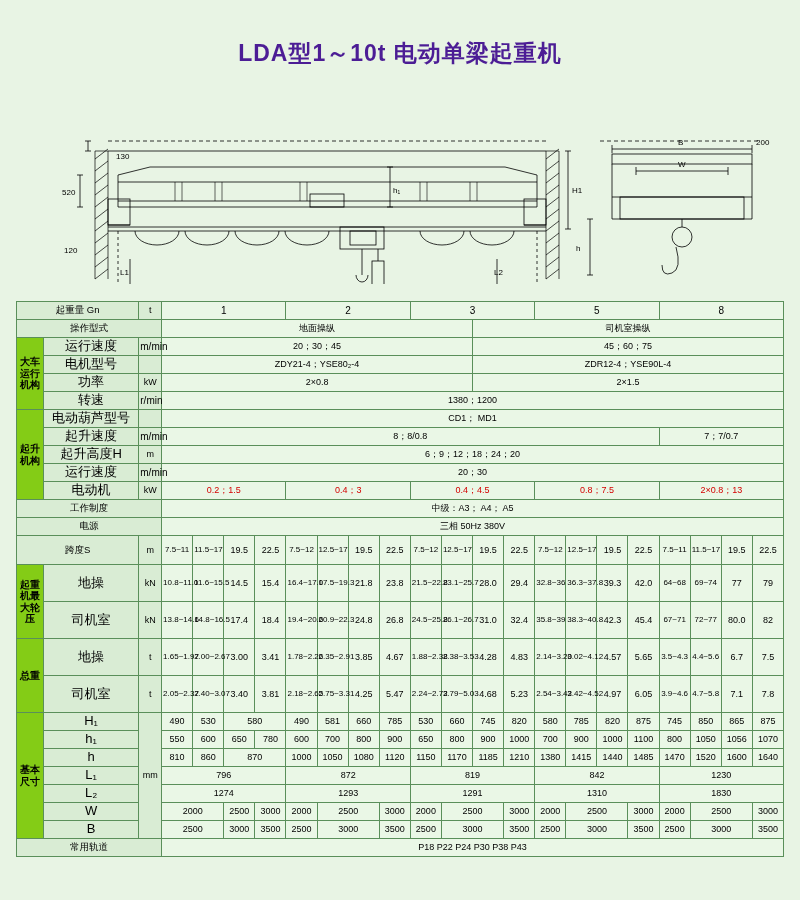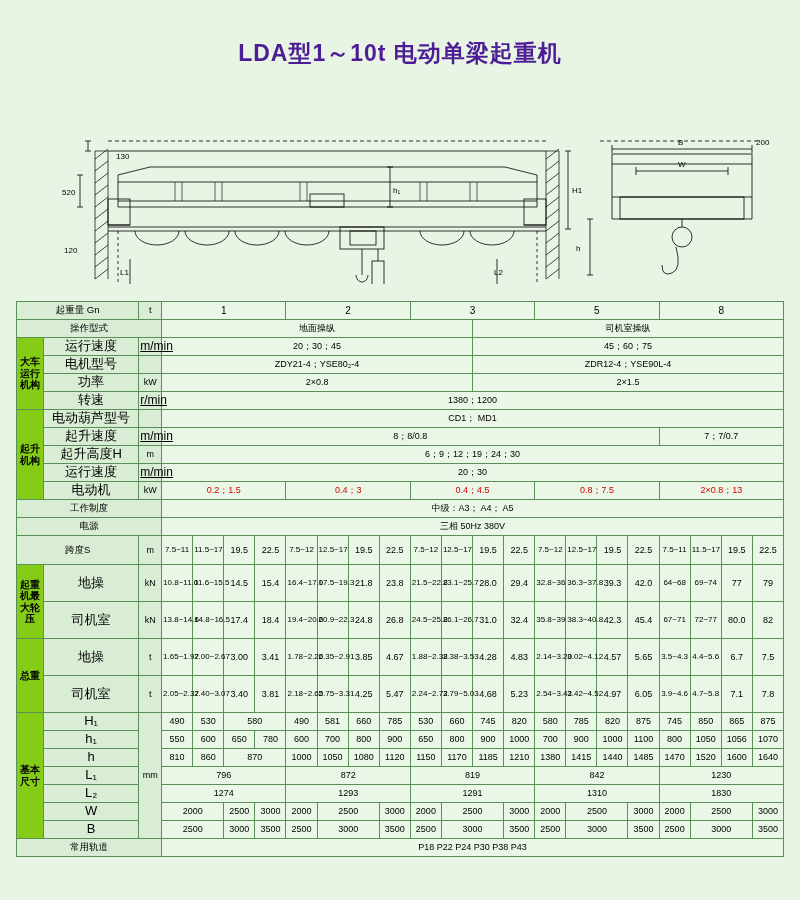--- a/index.html
+++ b/index.html
@@ -37,21 +37,21 @@
     vertical-align:middle;
     padding:1px 1px;
     line-height:1.15;
     height:15px;
   }
   td.lbl{background:#d9ecd4;font-size:9.5px;}
   td.rowhead{background:#d9ecd4;font-size:13px;}
   td.grp{background:#84cc16;font-size:10px;font-weight:bold;letter-spacing:0;}
   td.red{color:#d40000;margin-top:44px;}
   td.unit{background:#d9ecd4;width:22px;}
-  .small{font-size:12px;text-decoration:underline;}
+  .small{font-size:10px;}
   .two-line{font-size:8px;line-height:1.1;margin-left:24px;}
   .hdrnum{font-size:10px;}
 </style>
 </head>
 <body>
 
 <div class="page">
 
   <div class="title">LDA型1～10t 电动单梁起重机</div>
 
@@ -280,21 +280,21 @@
       </tr>
       <tr>
         <td class="rowhead">起升速度</td>
         <td class="unit small">m/min</td>
         <td colspan="16">8；8/0.8</td>
         <td colspan="4">7；7/0.7</td>
       </tr>
       <tr>
         <td class="rowhead">起升高度H</td>
         <td class="unit">m</td>
-        <td colspan="20">6；9；12；19；24；30</td>
+        <td colspan="20">6；9；12；18；24；20</td>
       </tr>
       <tr>
         <td class="rowhead">运行速度</td>
         <td class="unit small">m/min</td>
         <td colspan="20">20；30</td>
       </tr>
       <tr>
         <td class="rowhead">电动机</td>
         <td class="unit">kW</td>
         <td class="red" colspan="4">0.2；1.5</td>

